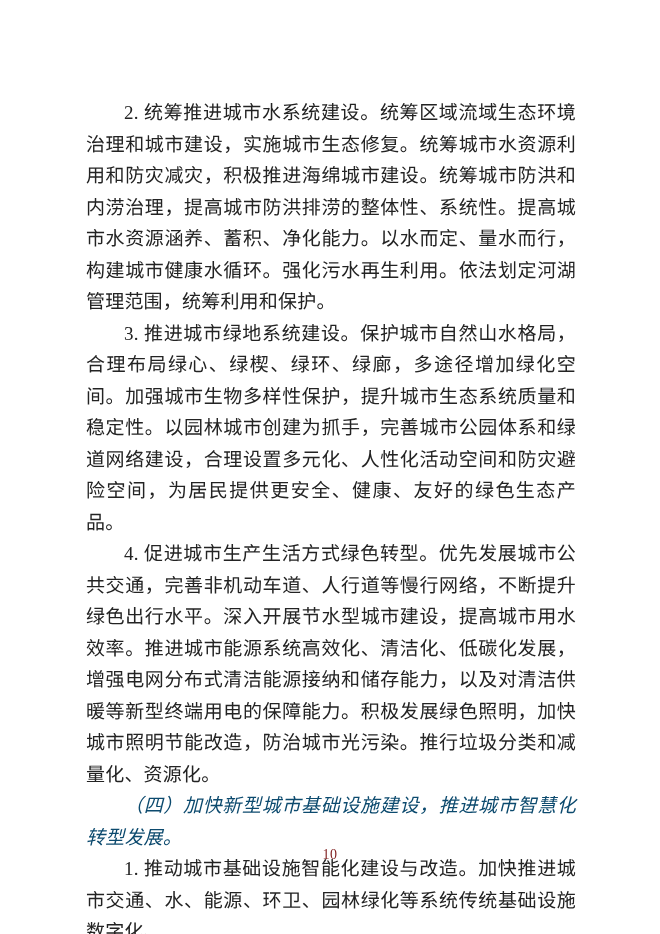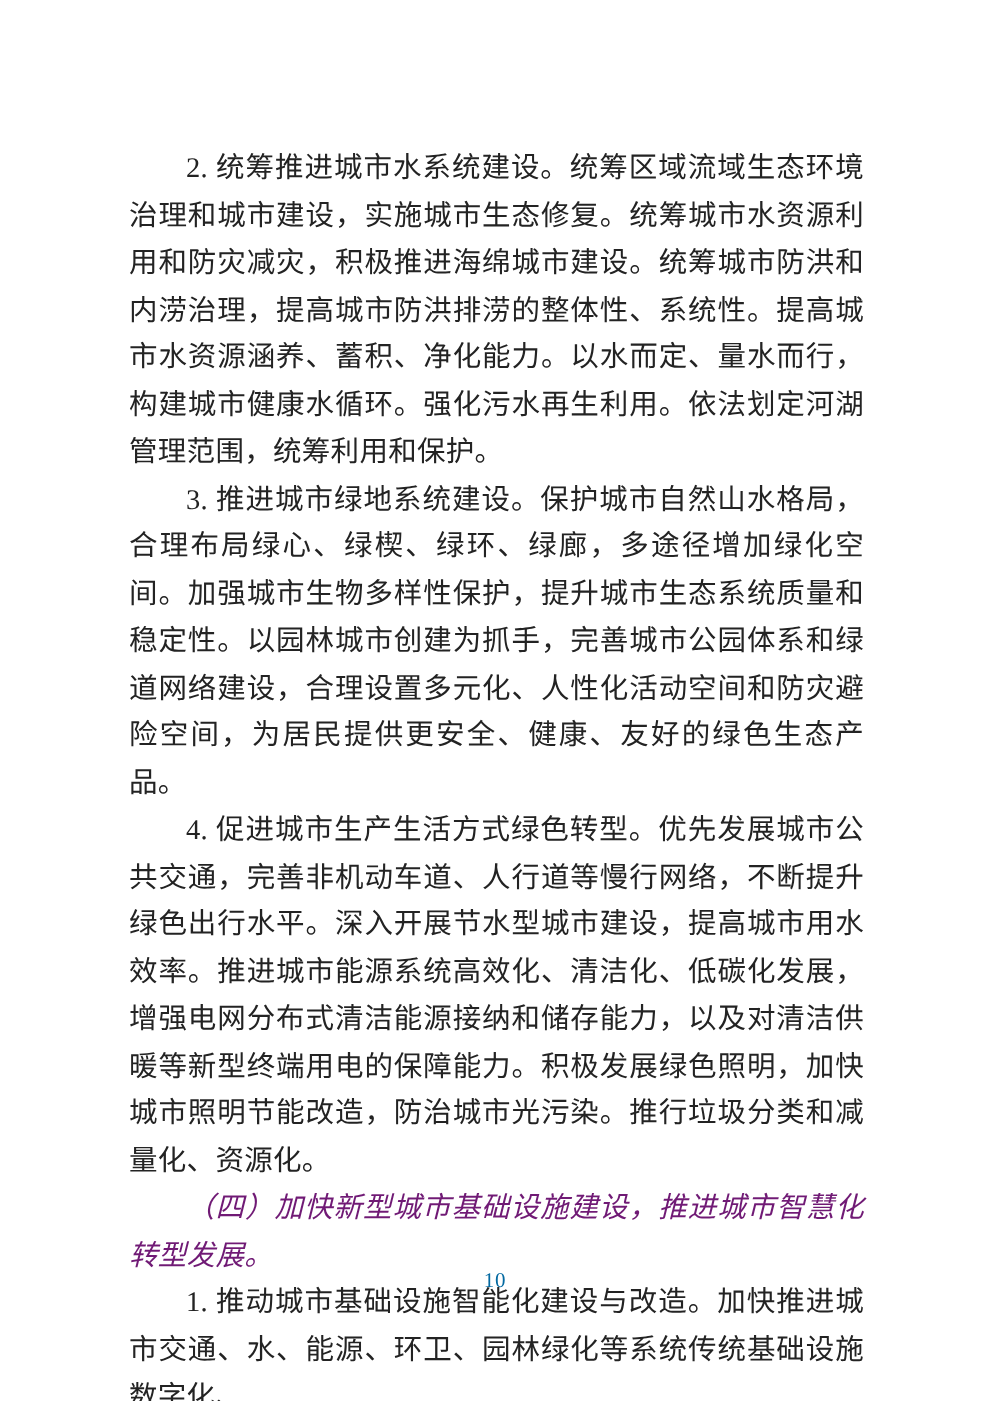--- a/index.html
+++ b/index.html
@@ -30,32 +30,32 @@
     color: #232323;
     text-align: justify;
     text-justify: inter-ideograph;
     text-indent: 2em;
     letter-spacing: 0.2px;
     word-break: break-all;
   }
   p.para.heading {
     font-style: italic;
     font-weight: 500;
-    color: #701a75;
+    color: #0c4a6e;
   }
   .footer {
     position: absolute;
     left: 0;
     top: 845px;
     width: 100%;
     text-align: center;
   }
   .page-number {
     font-size: 14px;
-    color: #0369a1;
+    color: #7f1d1d;
     letter-spacing: 0.5px;
     font-family: "Liberation Serif", "DejaVu Serif", serif;
   }
 </style>
 </head>
 <body>
 
 <div class="page">
   <div class="content">
     <p class="para">2. 统筹推进城市水系统建设。统筹区域流域生态环境治理和城市建设，实施城市生态修复。统筹城市水资源利用和防灾减灾，积极推进海绵城市建设。统筹城市防洪和内涝治理，提高城市防洪排涝的整体性、系统性。提高城市水资源涵养、蓄积、净化能力。以水而定、量水而行，构建城市健康水循环。强化污水再生利用。依法划定河湖管理范围，统筹利用和保护。</p>

